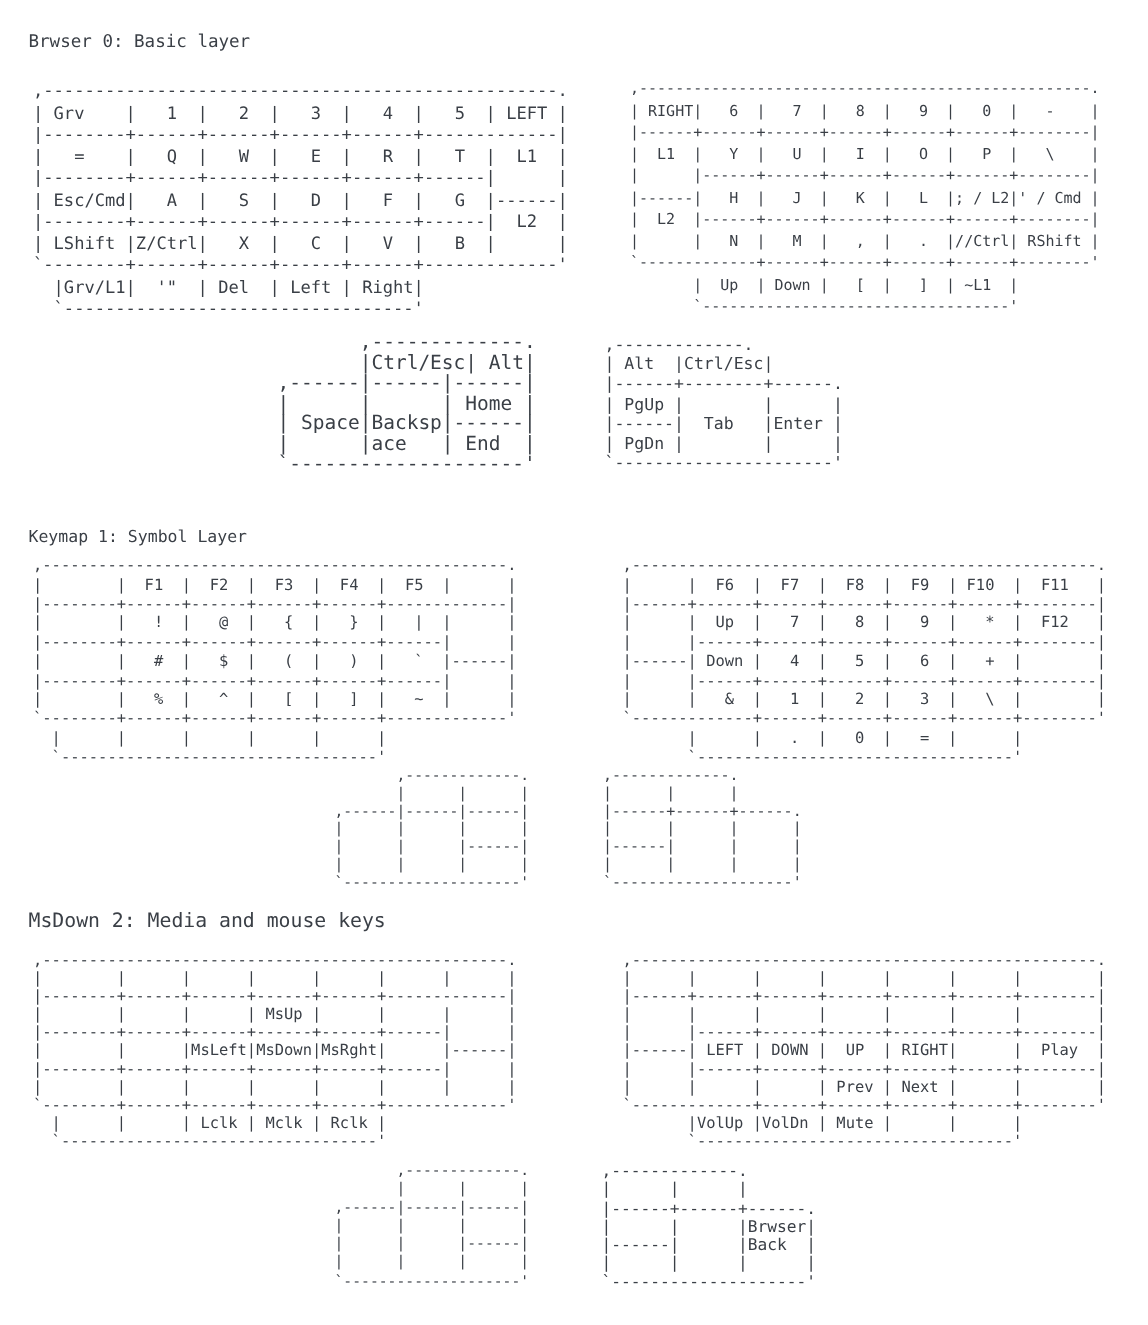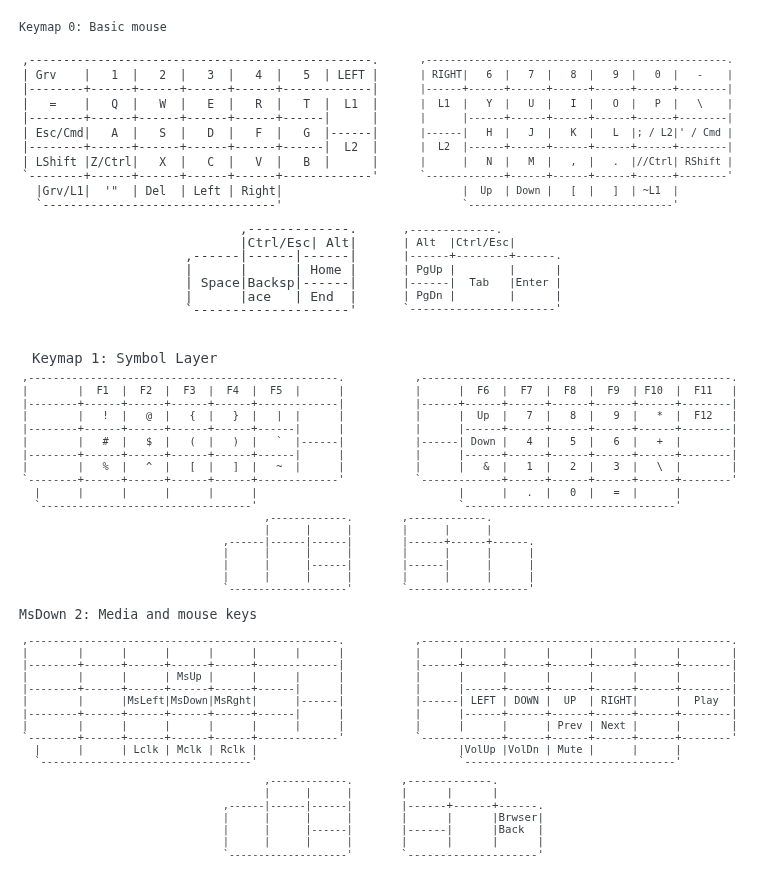--- a/index.html
+++ b/index.html
@@ -12,21 +12,21 @@
     font-family:"DejaVu Sans Mono", monospace;
     color:#3a3f46;
   }
   .page pre, .page .title{
     position:absolute;
     margin:0;
     white-space:pre;
     font-family:"DejaVu Sans Mono", monospace;
   }
   .t0{left:19px;top:20px;font-size:11.7px;line-height:14px;}
-  .t1{left:32px;top:351px;font-size:14px;line-height:14px;}
+  .t1{left:19px;top:351px;font-size:11px;line-height:14px;}
   .t2{left:19px;top:607px;font-size:13.2px;line-height:16px;}
 
   .m0l{left:22px; top:53px; font-size:11.4px;line-height:14.5px;}
   .m0r{left:420px;top:53px; font-size:10px;  line-height:14.5px;}
   .th0l{left:185px;top:222px;font-size:13px;  line-height:13.5px;}
   .th0r{left:403px;top:223px;font-size:11px;  line-height:13.2px;}
 
   .m1l{left:22px; top:371px;font-size:10.3px;line-height:12.75px;}
   .m1r{left:415px;top:371px;font-size:10.3px;line-height:12.75px;}
   .th1l{left:223px;top:512px;font-size:9.8px; line-height:11.8px;}
@@ -35,21 +35,21 @@
   .m2l{left:22px; top:634px;font-size:10.3px;line-height:12.1px;}
   .m2r{left:415px;top:634px;font-size:10.3px;line-height:12.1px;}
   .th2l{left:223px;top:775px;font-size:9.8px; line-height:12.3px;}
   .th2r{left:401px;top:775px;font-size:10.8px;line-height:12.3px;}
 </style>
 </head>
 <body>
 
 <div class="page">
 
-  <div class="title t0">Keymap 0: Basic mouse</div>
+  <div class="title t0">Brwser 0: Basic layer</div>
   <pre class="m0l">,--------------------------------------------------.
 | Grv    |   1  |   2  |   3  |   4  |   5  | LEFT |
 |--------+------+------+------+------+-------------|
 |   =    |   Q  |   W  |   E  |   R  |   T  |  L1  |
 |--------+------+------+------+------+------|      |
 | Esc/Cmd|   A  |   S  |   D  |   F  |   G  |------|
 |--------+------+------+------+------+------|  L2  |
 | LShift |Z/Ctrl|   X  |   C  |   V  |   B  |      |
 `--------+------+------+------+------+-------------'
   |Grv/L1|  '"  | Del  | Left | Right|

